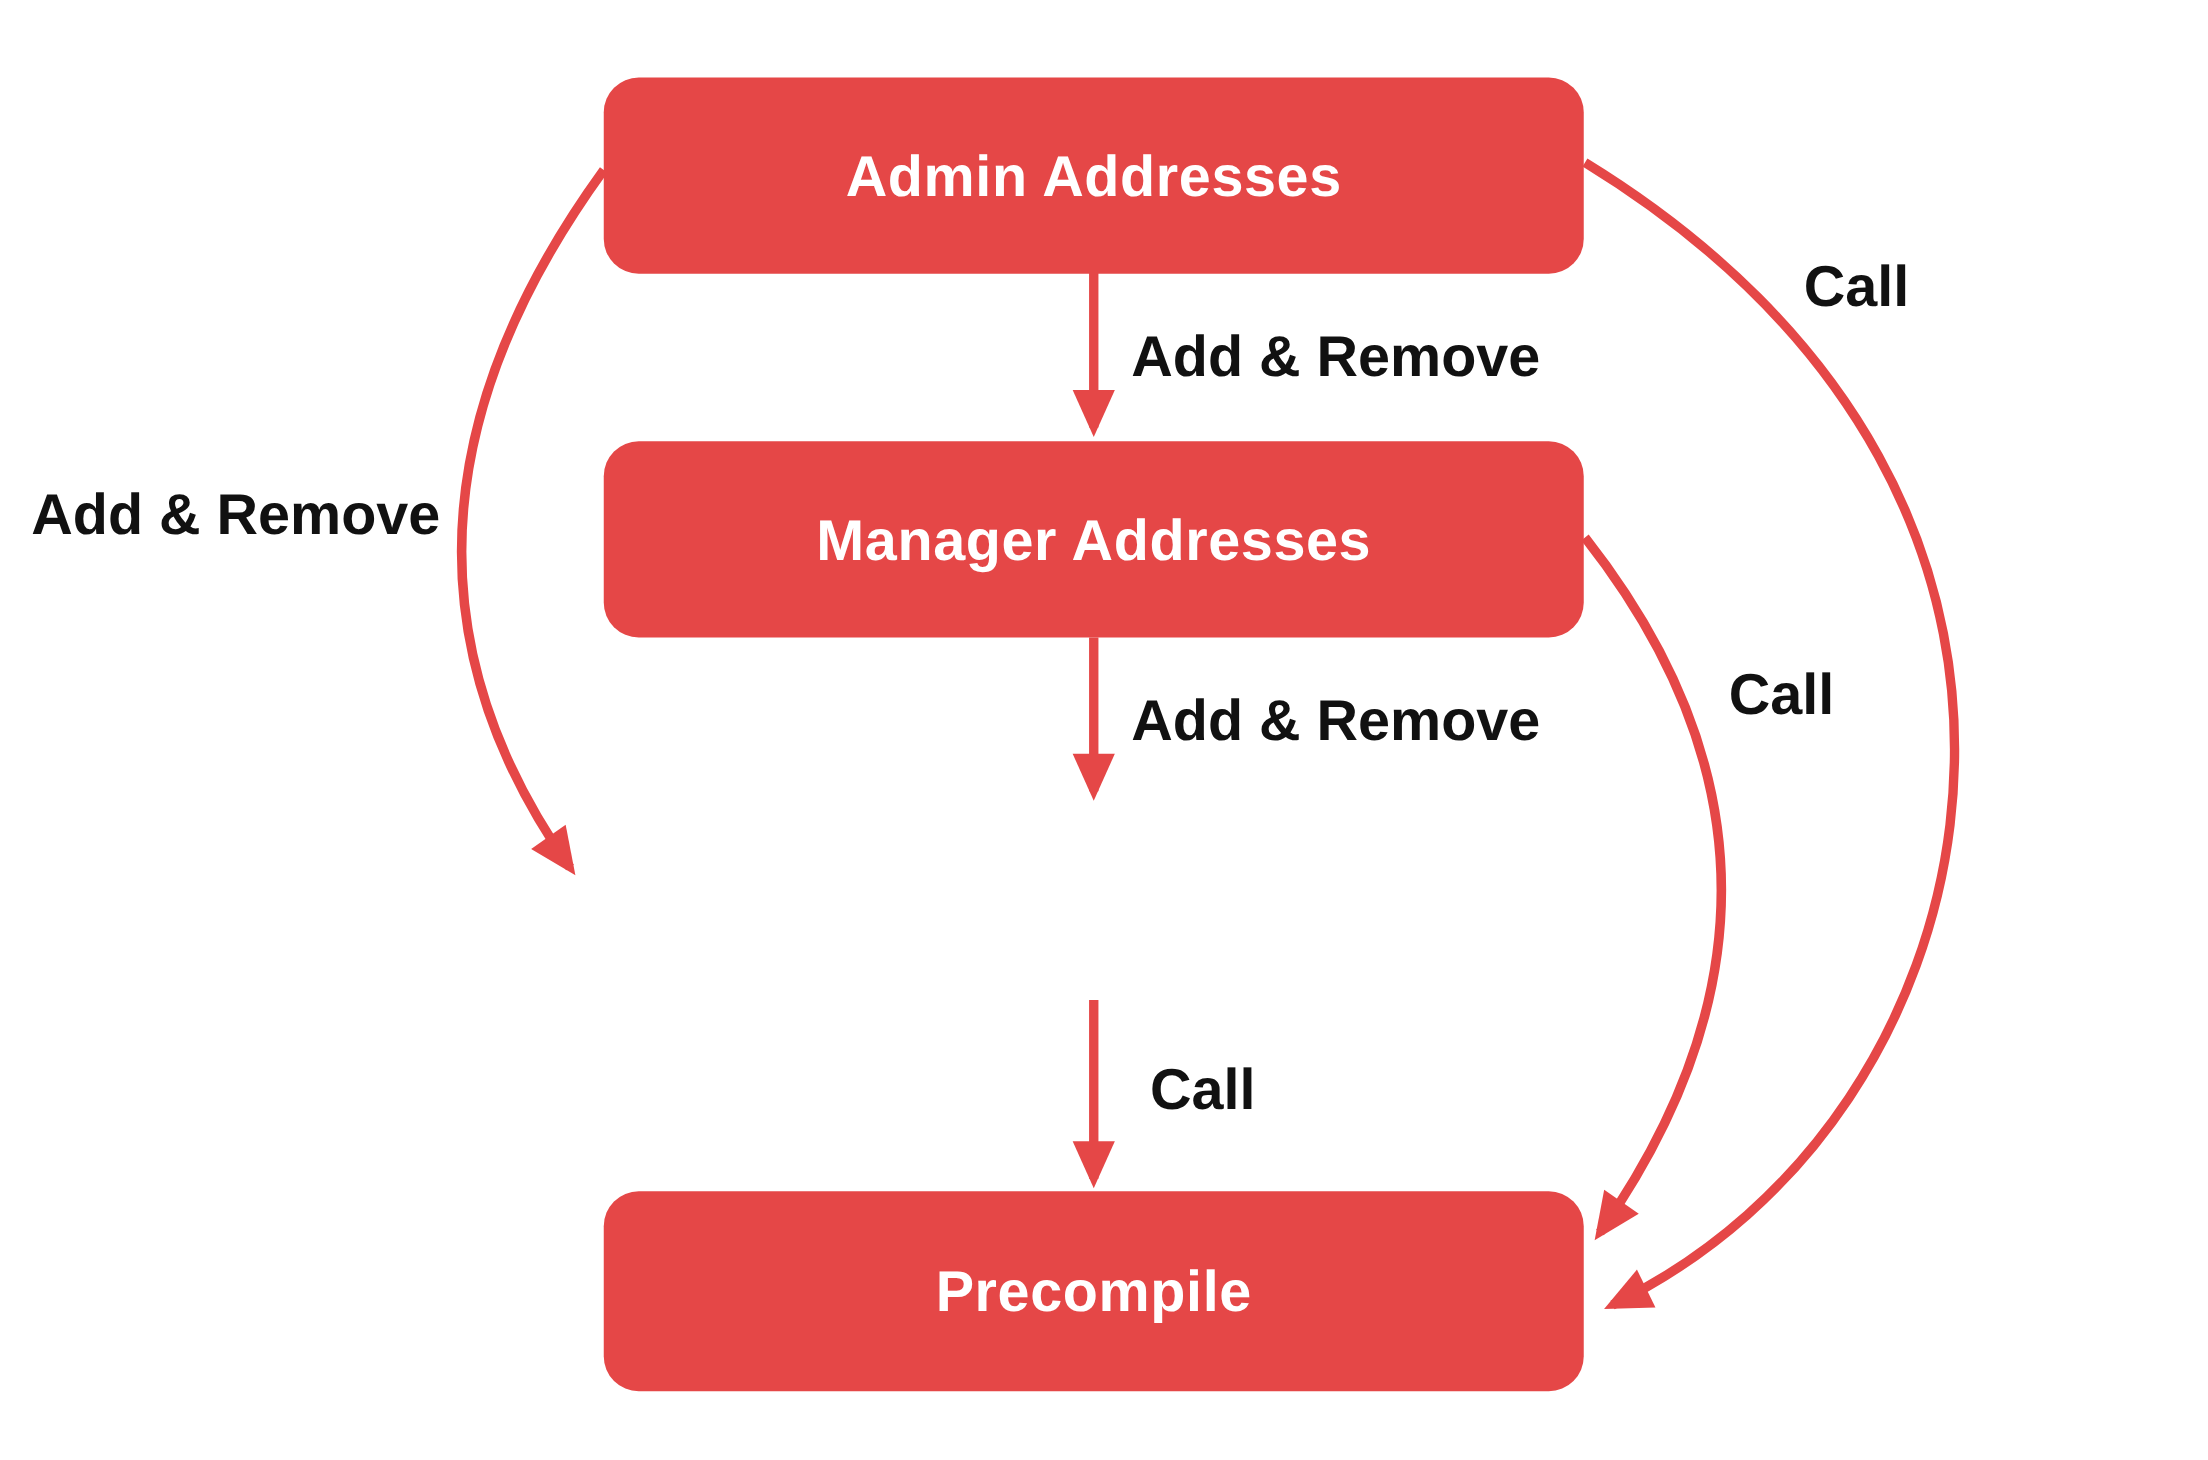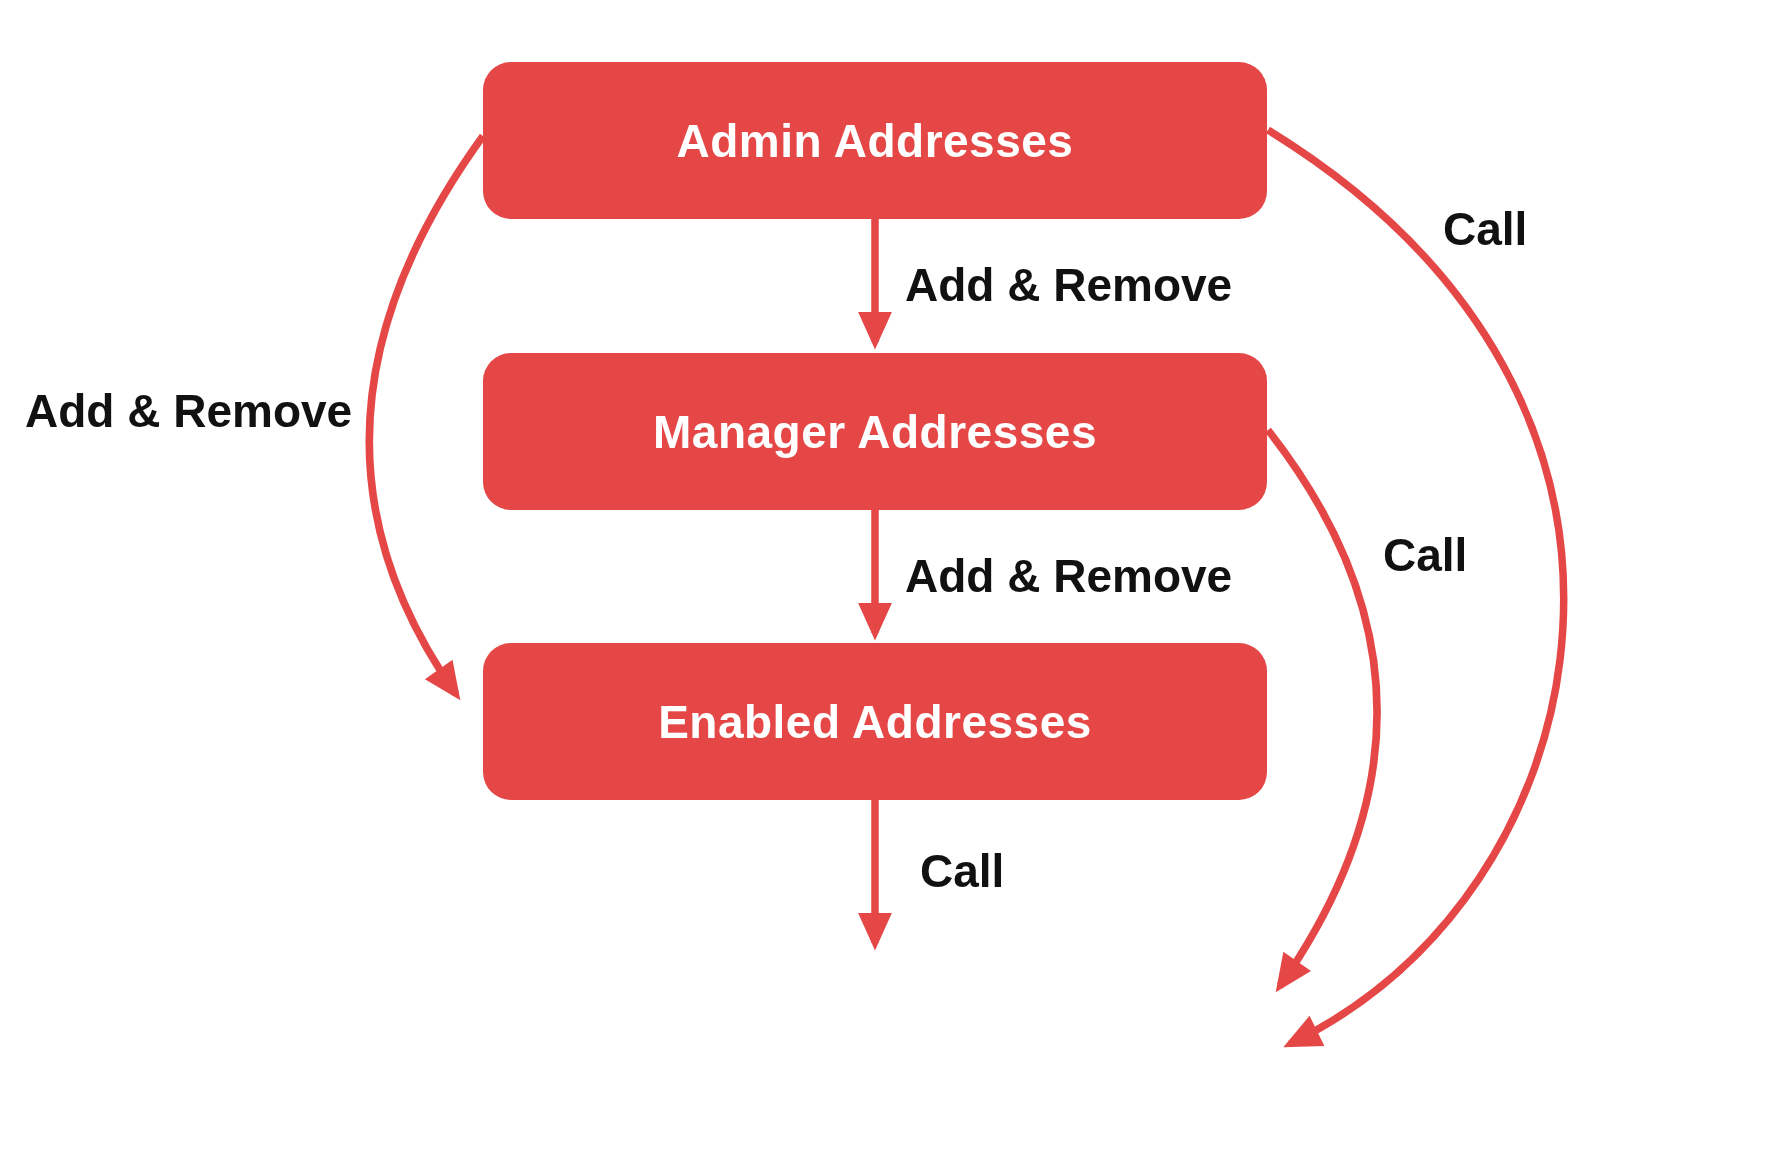--- a/index.html
+++ b/index.html
@@ -78,24 +78,24 @@
   </svg>
 
   <div class="node node-admin">
     <span>Admin Addresses</span>
   </div>
 
   <div class="node node-manager">
     <span>Manager Addresses</span>
   </div>
 
-  <div class="node node-enabled">
-    <span>Enabled Addresses</span>
+
+  <div class="node node-precompile">
+    <span>Precompile</span>
   </div>
-
 
   <div class="edge-label lbl-gap1">Add &amp; Remove</div>
 
   <div class="edge-label lbl-left">Add &amp; Remove</div>
 
   <div class="edge-label lbl-gap2">Add &amp; Remove</div>
 
   <div class="edge-label lbl-call-mid">Call</div>
 
   <div class="edge-label lbl-call-inner">Call</div>

